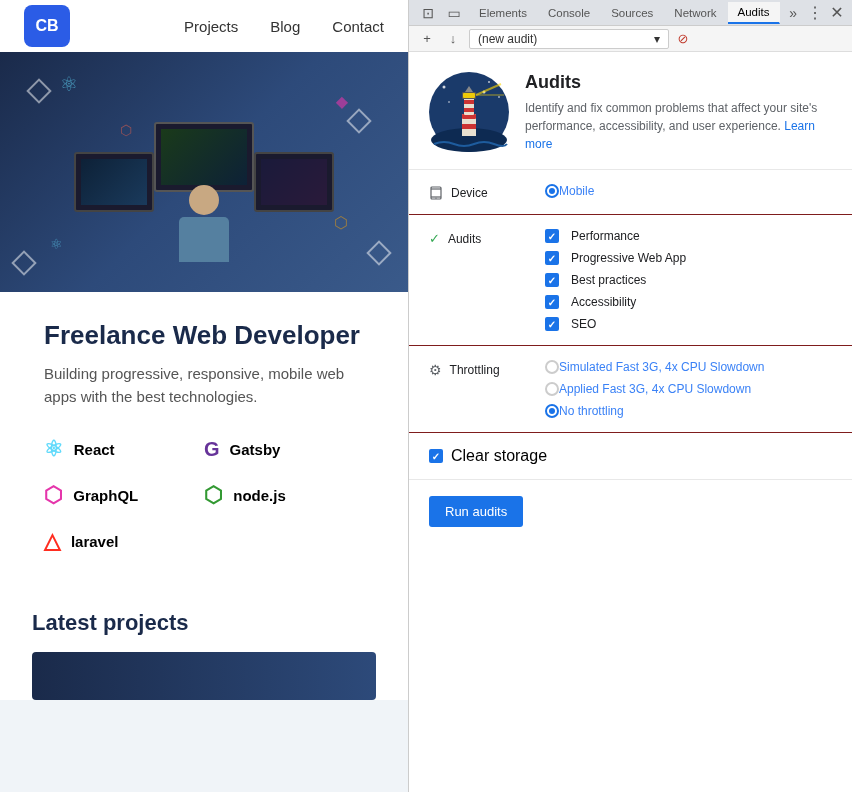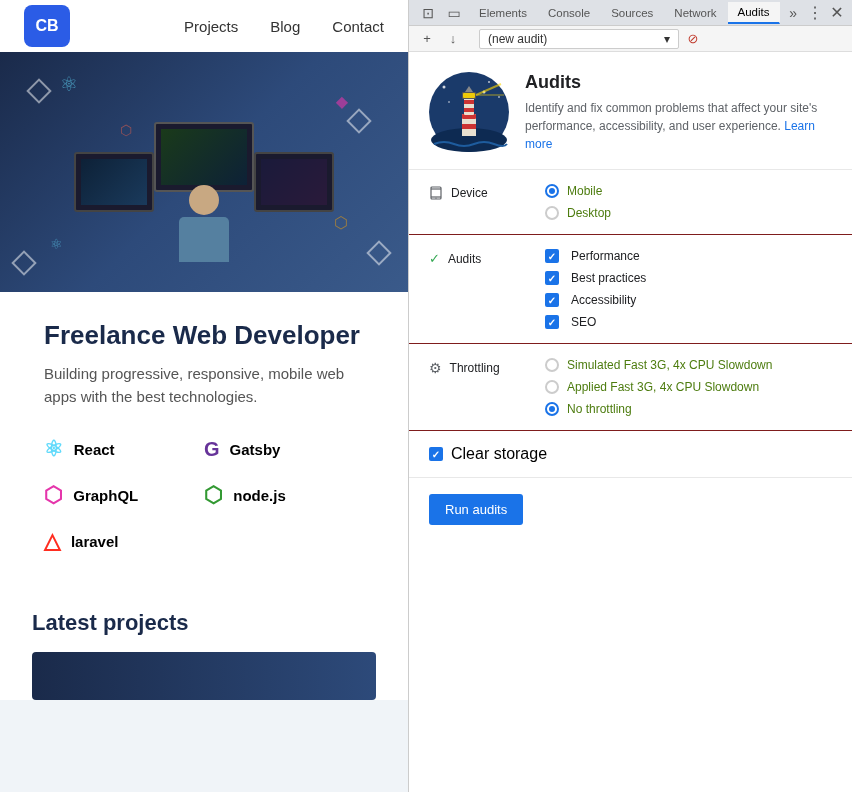--- a/index.html
+++ b/index.html
@@ -314,21 +314,20 @@
       gap: 4px;
       padding: 2px 8px;
       background: white;
       border: 1px solid #ccc;
       border-radius: 2px;
       font-size: 12px;
       color: #333;
       cursor: pointer;
       flex: 1;
       max-width: 200px;
-      margin-left: 10px;
     }
 
     .no-entry-icon {
       width: 16px;
       height: 16px;
       display: flex;
       align-items: center;
       justify-content: center;
       font-size: 13px;
       color: #c0392b;
@@ -397,24 +396,23 @@
       font-size: 13px;
     }
 
     .section-options {
       flex: 1;
     }
 
     .radio-option {
       display: flex;
       align-items: center;
-      gap: 8px;
       margin-bottom: 8px;
       font-size: 12px;
-      color: #4d7c0f;
+      color: #3b82f6;
     }
 
     .radio-option:last-child { margin-bottom: 0; }
 
     .radio-btn {
       width: 14px;
       height: 14px;
       border-radius: 50%;
       border: 2px solid #ccc;
       display: flex;
@@ -655,39 +653,39 @@
           <line x1="2" y1="11" x2="12" y2="11" stroke="#5f6368" stroke-width="1.2"></line>
           <circle cx="7" cy="12.2" r="0.6" fill="#5f6368"></circle>
         </svg>
         <span>Device</span>
       </div>
       <div class="section-options">
         <div class="radio-option">
           <div class="radio-btn selected"></div>
           <span>Mobile</span>
         </div>
-        <div class="radio-option">
-          <div class="radio-btn"></div>
-          <span>Desktop</span>
-        </div>
       </div>
     </div>
 
     <div class="audit-section">
       <div class="section-label">
         <span class="check-mark">✓</span>
         <span>Audits</span>
       </div>
       <div class="section-options">
         <div class="checkbox-option">
           <div class="checkbox"></div>
           <span>Performance</span>
         </div>
         <div class="checkbox-option">
           <div class="checkbox"></div>
+          <span>Progressive Web App</span>
+        </div>
+        <div class="checkbox-option">
+          <div class="checkbox"></div>
           <span>Best practices</span>
         </div>
         <div class="checkbox-option">
           <div class="checkbox"></div>
           <span>Accessibility</span>
         </div>
         <div class="checkbox-option">
           <div class="checkbox"></div>
           <span>SEO</span>
         </div>

